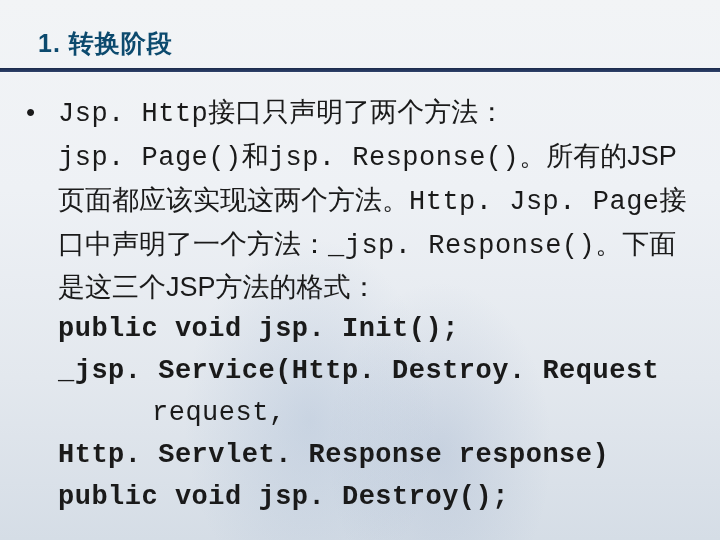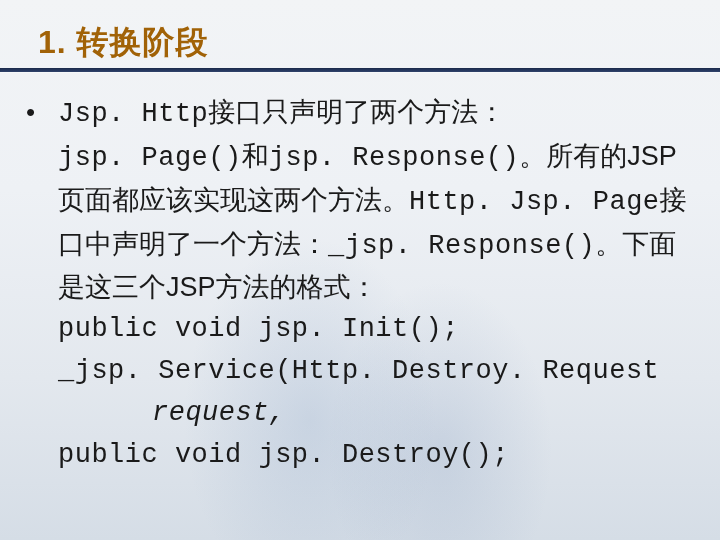--- a/index.html
+++ b/index.html
@@ -24,45 +24,45 @@
   }
   .title-wrap::after {
     content: "";
     position: absolute;
     left: 0; right: 0; bottom: 0;
     height: 4px;
     background: linear-gradient(180deg, #1b2a4a 0%, #273a62 60%, #3a4f7c 100%);
     box-shadow: 0 1px 0 rgba(255,255,255,0.4), 0 -1px 2px rgba(0,0,0,0.15) inset;
   }
   .title-text {
-    font-size: 32px;
+    font-size: 25px;
     font-weight: 700;
-    color: #a16207;
+    color: #0c4a6e;
     letter-spacing: 1px;
   }
   .content {
     position: absolute;
     top: 92px;
     left: 24px;
     right: 24px;
     font-size: 27px;
     line-height: 1.55;
     color: #1a1a1a;
   }
   .bullet-row { display: flex; }
   .bullet {
     width: 34px;
     flex: 0 0 34px;
     text-align: left;
     padding-left: 2px;
     font-size: 26px;
   }
   .para { flex: 1; }
-  .indent { padding-left: 34px; }
-  .indent2 { padding-left: 128px; font-style: italic; }
+  .indent { padding-left: 34px; font-weight: bold; }
+  .indent2 { padding-left: 128px; }
   .mono { font-family: "Courier New", Consolas, monospace; letter-spacing: 0.5px; }
 </style>
 </head>
 <body>
 
 <div class="title-wrap">
   <span class="title-text">1.  转换阶段</span>
 </div>
 
 <div class="content">
@@ -71,14 +71,15 @@
     <div class="para">
       <span class="mono">Jsp. Http</span><span>接口只声明了两个方法：</span>
       <br>
       <span class="mono">jsp. Page()</span><span>和</span><span class="mono">jsp. Response()</span><span>。所有的JSP页面都应该实现这两个方法。</span><span class="mono">Http. Jsp. Page</span><span>接口中声明了一个方法：</span><span class="mono">_jsp. Response()</span><span>。下面是这三个JSP方法的格式：</span>
     </div>
   </div>
 
   <div class="indent mono">public void jsp. Init();</div>
   <div class="indent mono">_jsp. Service(Http. Destroy. Request</div>
   <div class="indent2 mono">request,</div>
+  <div class="indent mono">Http. Servlet. Response response)</div>
   <div class="indent mono">public void jsp. Destroy();</div>
 </div>
 
 </body></html>

